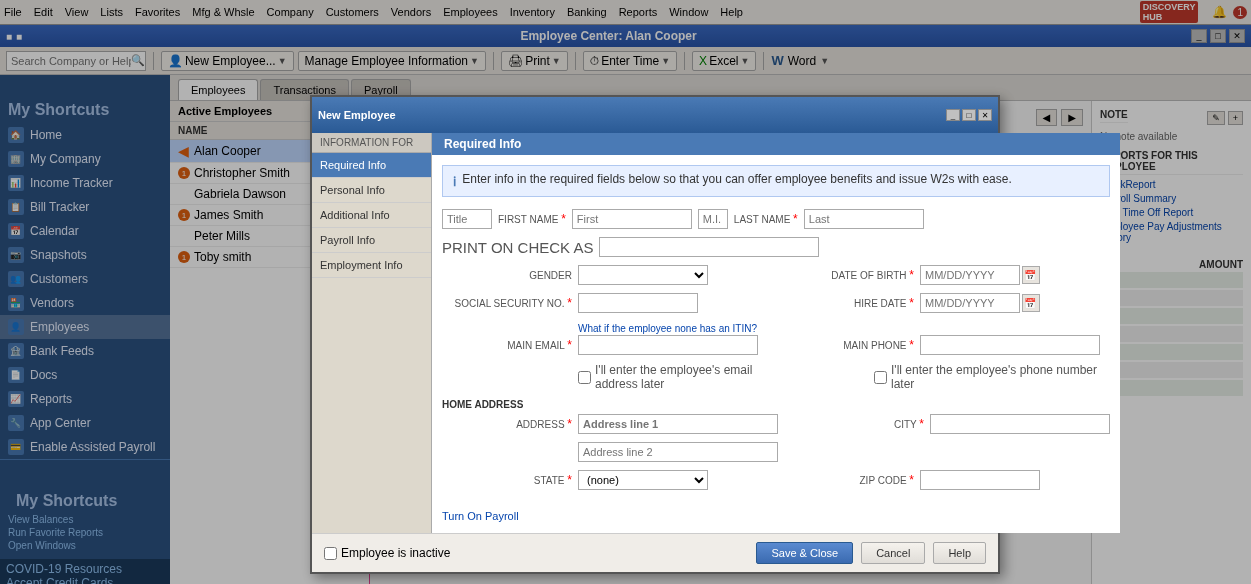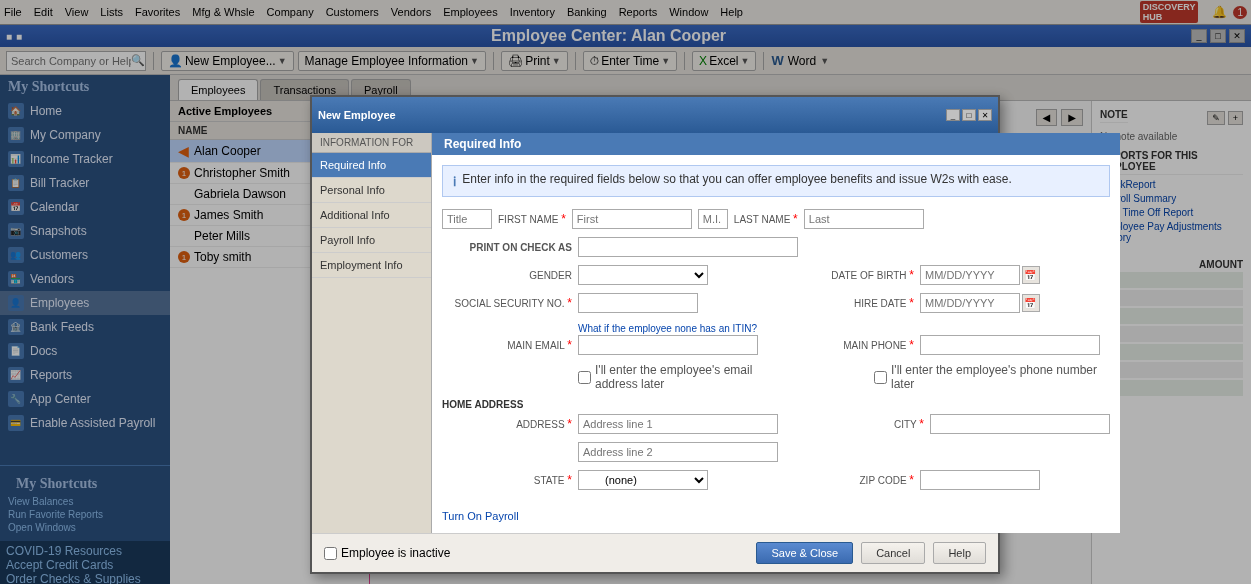--- a/index.html
+++ b/index.html
@@ -21,21 +21,21 @@
     .title-bar {
       background: linear-gradient(to bottom, #3a6bc4, #2a55aa);
       height: 22px;
       display: flex;
       align-items: center;
       justify-content: space-between;
       padding: 0 6px;
       color: white;
     }
     .title-bar-left { display: flex; align-items: center; gap: 4px; }
-    .title-bar-title { font-size: 16px; font-weight: bold; color: white; }
+    .title-bar-title { font-size: 12px; font-weight: bold; color: white; }
     .title-bar-controls { display: flex; gap: 3px; }
     .title-bar-controls button {
       width: 16px; height: 14px; font-size: 9px; border: 1px solid #999;
       background: #c0c0c0; cursor: pointer; padding: 0; line-height: 1;
     }
     .discovery-hub { display: flex; align-items: center; gap: 4px; margin-right: 8px; }
     .discovery-hub-logo { background: #c0392b; color: white; font-size: 9px; font-weight: bold; padding: 1px 3px; border-radius: 2px; }
 
     
     .toolbar {
@@ -81,21 +81,21 @@
     
     .sidebar {
       width: 170px;
       background: #2c5282;
       color: white;
       display: flex;
       flex-direction: column;
       overflow: hidden;
       flex-shrink: 0;
     }
-    .sidebar-section { padding: 4px 8px; font-size: 14px; color: #aac4e8; font-weight: bold; margin-top: 0; font-family: Liberation Serif, serif; }
+    .sidebar-section { padding: 4px 8px; font-size: 16px; color: #aac4e8; font-weight: bold; margin-top: 22px; }
     .sidebar-item {
       display: flex;
       align-items: center;
       padding: 4px 8px;
       cursor: pointer;
       color: #e8f0ff;
       font-size: 11px;
       gap: 6px;
     }
     .sidebar-item.active { background: rgba(255,255,255,0.2); }
@@ -307,21 +307,21 @@
       font-size: 11px;
       height: 20px;
       background: white;
     }
     .form-input.medium { width: 120px; }
     .form-input.large { width: 180px; }
     .form-input.xlarge { width: 220px; }
     .form-input.date { width: 100px; }
     .form-select {
       border: 1px solid #aaa;
-      padding: 2px 22px;
+      padding: 2px 4px;
       font-size: 11px;
       height: 20px;
       background: white;
       width: 130px;
     }
     .date-field-wrapper {
       display: flex;
       align-items: center;
       gap: 2px;
     }
@@ -693,21 +693,21 @@
           <div class="name-row">
             <input class="form-input title-input" placeholder="Title" style="">
             <span style="font-size:10px; color:#555; white-space:nowrap;">FIRST NAME <span style="color:red;">*</span></span>
             <input class="form-input medium" placeholder="First" style="">
             <input class="form-input mi-input" placeholder="M.I." style="">
             <span style="font-size:10px; color:#555; white-space:nowrap;">LAST NAME <span style="color:red;">*</span></span>
             <input class="form-input medium" placeholder="Last" style="">
           </div>
 
           <div class="print-row">
-            <span style="font-size:10px; color:#555; min-width:130px; text-align:right;font-weight:bold;">PRINT ON CHECK AS</span>
+            <span style="font-size:15px; color:#555; min-width:130px; text-align:right;">PRINT ON CHECK AS</span>
             <input class="form-input xlarge" style="">
           </div>
 
           <div class="two-col-form">
             <div class="form-col">
               <div class="form-row">
                 <span class="form-label">GENDER</span>
                 <select class="form-select">
                   <option value=""></option>
                   <option value="male">Male</option>
@@ -769,21 +769,21 @@
               </div>
             </div>
           </div>
 
           <div class="address-section">
             <div class="address-label">HOME ADDRESS</div>
             <div class="two-col-form">
               <div class="form-col">
                 <div class="form-row">
                   <span class="form-label">ADDRESS <span style="color:red;">*</span></span>
-                  <input class="form-input" style="width: 200px;" placeholder="Address line 1">
+                  <input class="form-input" style="width: 200px; font-weight: bold;" placeholder="Address line 1">
                 </div>
                 <div style="margin-left:136px; margin-bottom:8px;">
                   <input class="form-input" style="width: 200px;" placeholder="Address line 2">
                 </div>
               </div>
               <div class="form-col">
                 <div class="form-row">
                   <span class="form-label">CITY <span style="color:red;">*</span></span>
                   <input class="form-input large" style="">
                 </div>

